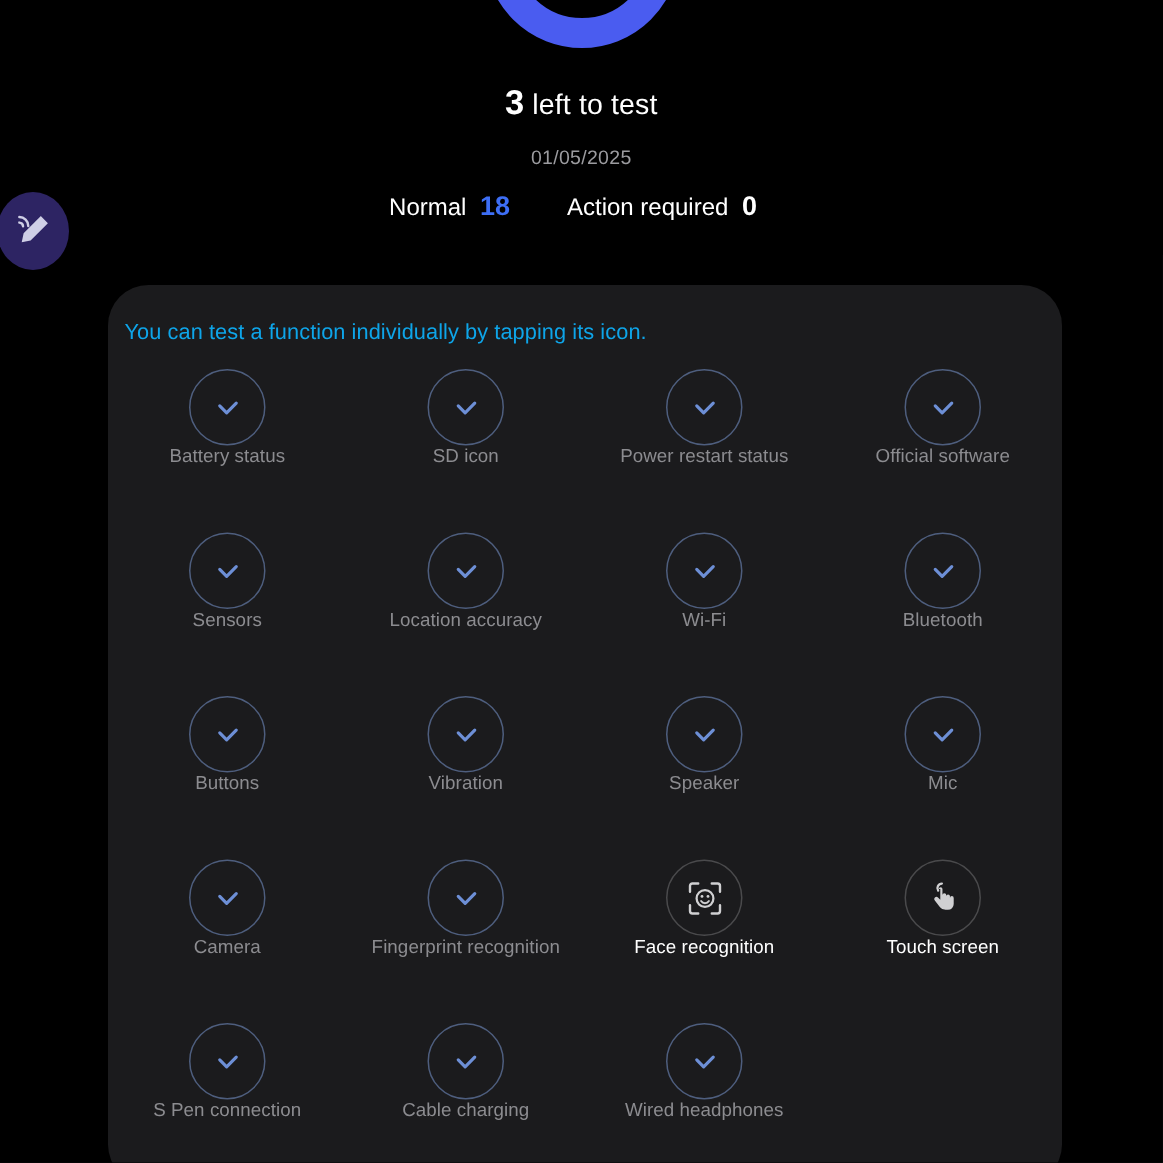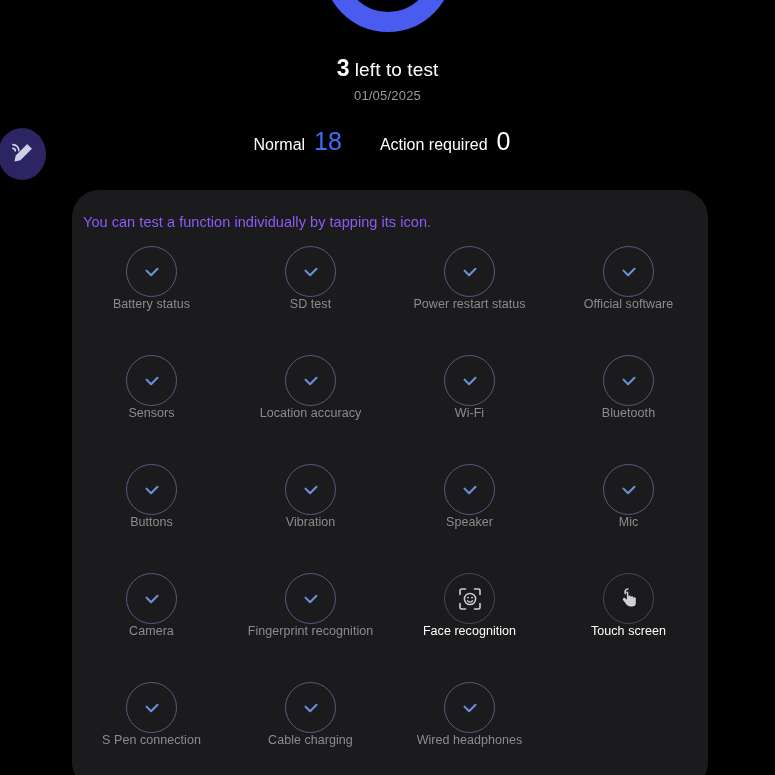--- a/index.html
+++ b/index.html
@@ -44,37 +44,37 @@
     white-space:nowrap;
   }
   .left-count {
     font-size:23px;
     font-weight:bold;
     color:#ffffff;
     letter-spacing:0;
   }
   .left-label { font-weight:normal; font-size:19px; }
   .date-line {
-    margin-top:8px;
+    margin-top:16px;
     font-size:13px;
     color:#9b9b9f;
     letter-spacing:.2px;
   }
 
   .stats {
     position:absolute;
     left:0; right:11px; top:127px;
     display:flex;
     justify-content:center;
     align-items:baseline;
     gap:38px;
   }
   .stat { display:flex; align-items:baseline; gap:9px; white-space:nowrap; }
   .stat-label { font-size:16px; color:#ffffff; }
-  .stat-value { font-size:25px; font-weight:normal; }
+  .stat-value { font-size:18px; font-weight:bold; }
   .stat-value.normal { color:#3d6ef5; }
   .stat-value.action { color:#ffffff; }
 
   
   .spen-fab {
     position:absolute;
     left:-2px; top:128px;
     width:48px; height:52px;
     border-radius:50%;
     background:#2d2463;
@@ -92,21 +92,21 @@
     width:636px; height:600px;
     background:#1b1b1d;
     border-radius:27px;
     padding:0;
     overflow:hidden;
   }
   .card-hint {
     position:absolute;
     left:11px; top:24px;
     font-size:14.5px;
-    color:#8b5cf6;
+    color:#0ea5e9;
     letter-spacing:.05px;
     white-space:nowrap;
   }
 
   .grid {
     position:absolute;
     left:0; top:56px;
     width:636px;
     display:grid;
     grid-template-columns:repeat(4, 1fr);
@@ -185,21 +185,21 @@
           <div class="cell-label">Battery status</div>
         </div>
         <div class="cell">
           <div class="cell-circle">
             <span>
               <svg width="22" height="22" viewBox="0 0 24 24">
                 <path d="M6 10.5 L11 15.5 L18 8.5" fill="none" stroke="#6d8fd6" stroke-width="2.3" stroke-linecap="round" stroke-linejoin="round"></path>
               </svg>
             </span>
           </div>
-          <div class="cell-label">SD test</div>
+          <div class="cell-label">SD icon</div>
         </div>
         <div class="cell">
           <div class="cell-circle">
             <span>
               <svg width="22" height="22" viewBox="0 0 24 24">
                 <path d="M6 10.5 L11 15.5 L18 8.5" fill="none" stroke="#6d8fd6" stroke-width="2.3" stroke-linecap="round" stroke-linejoin="round"></path>
               </svg>
             </span>
           </div>
           <div class="cell-label">Power restart status</div>

